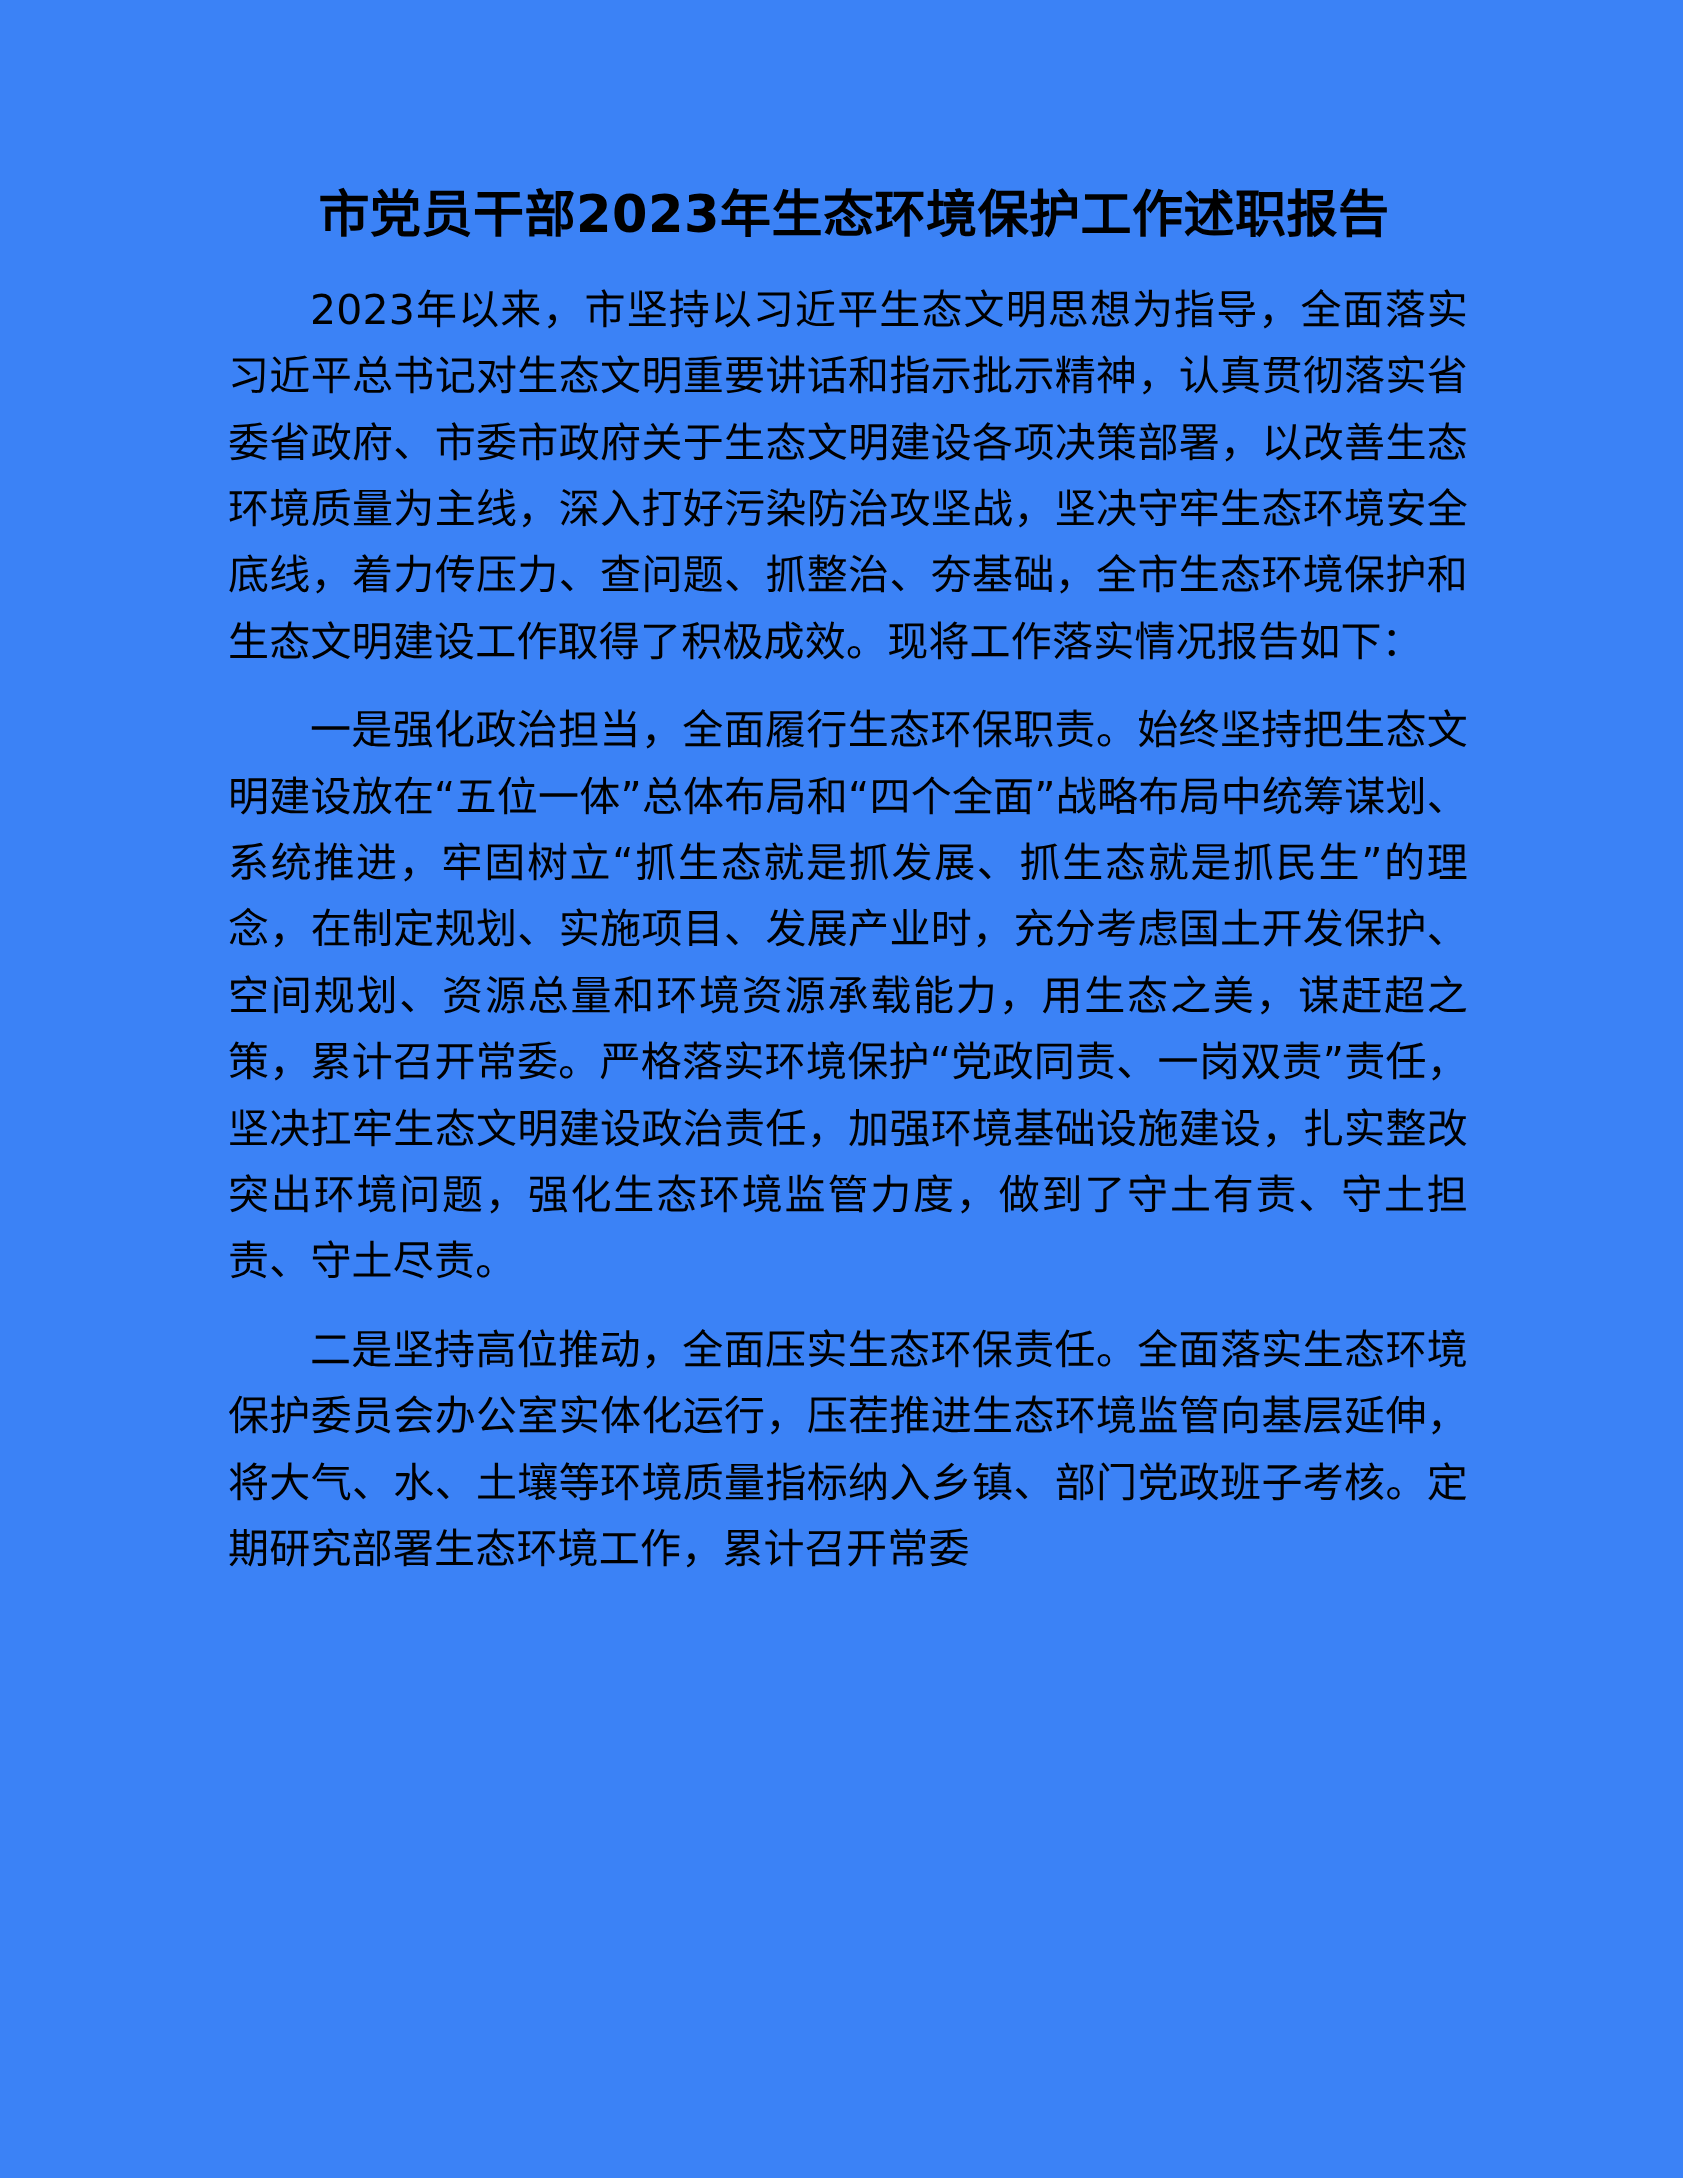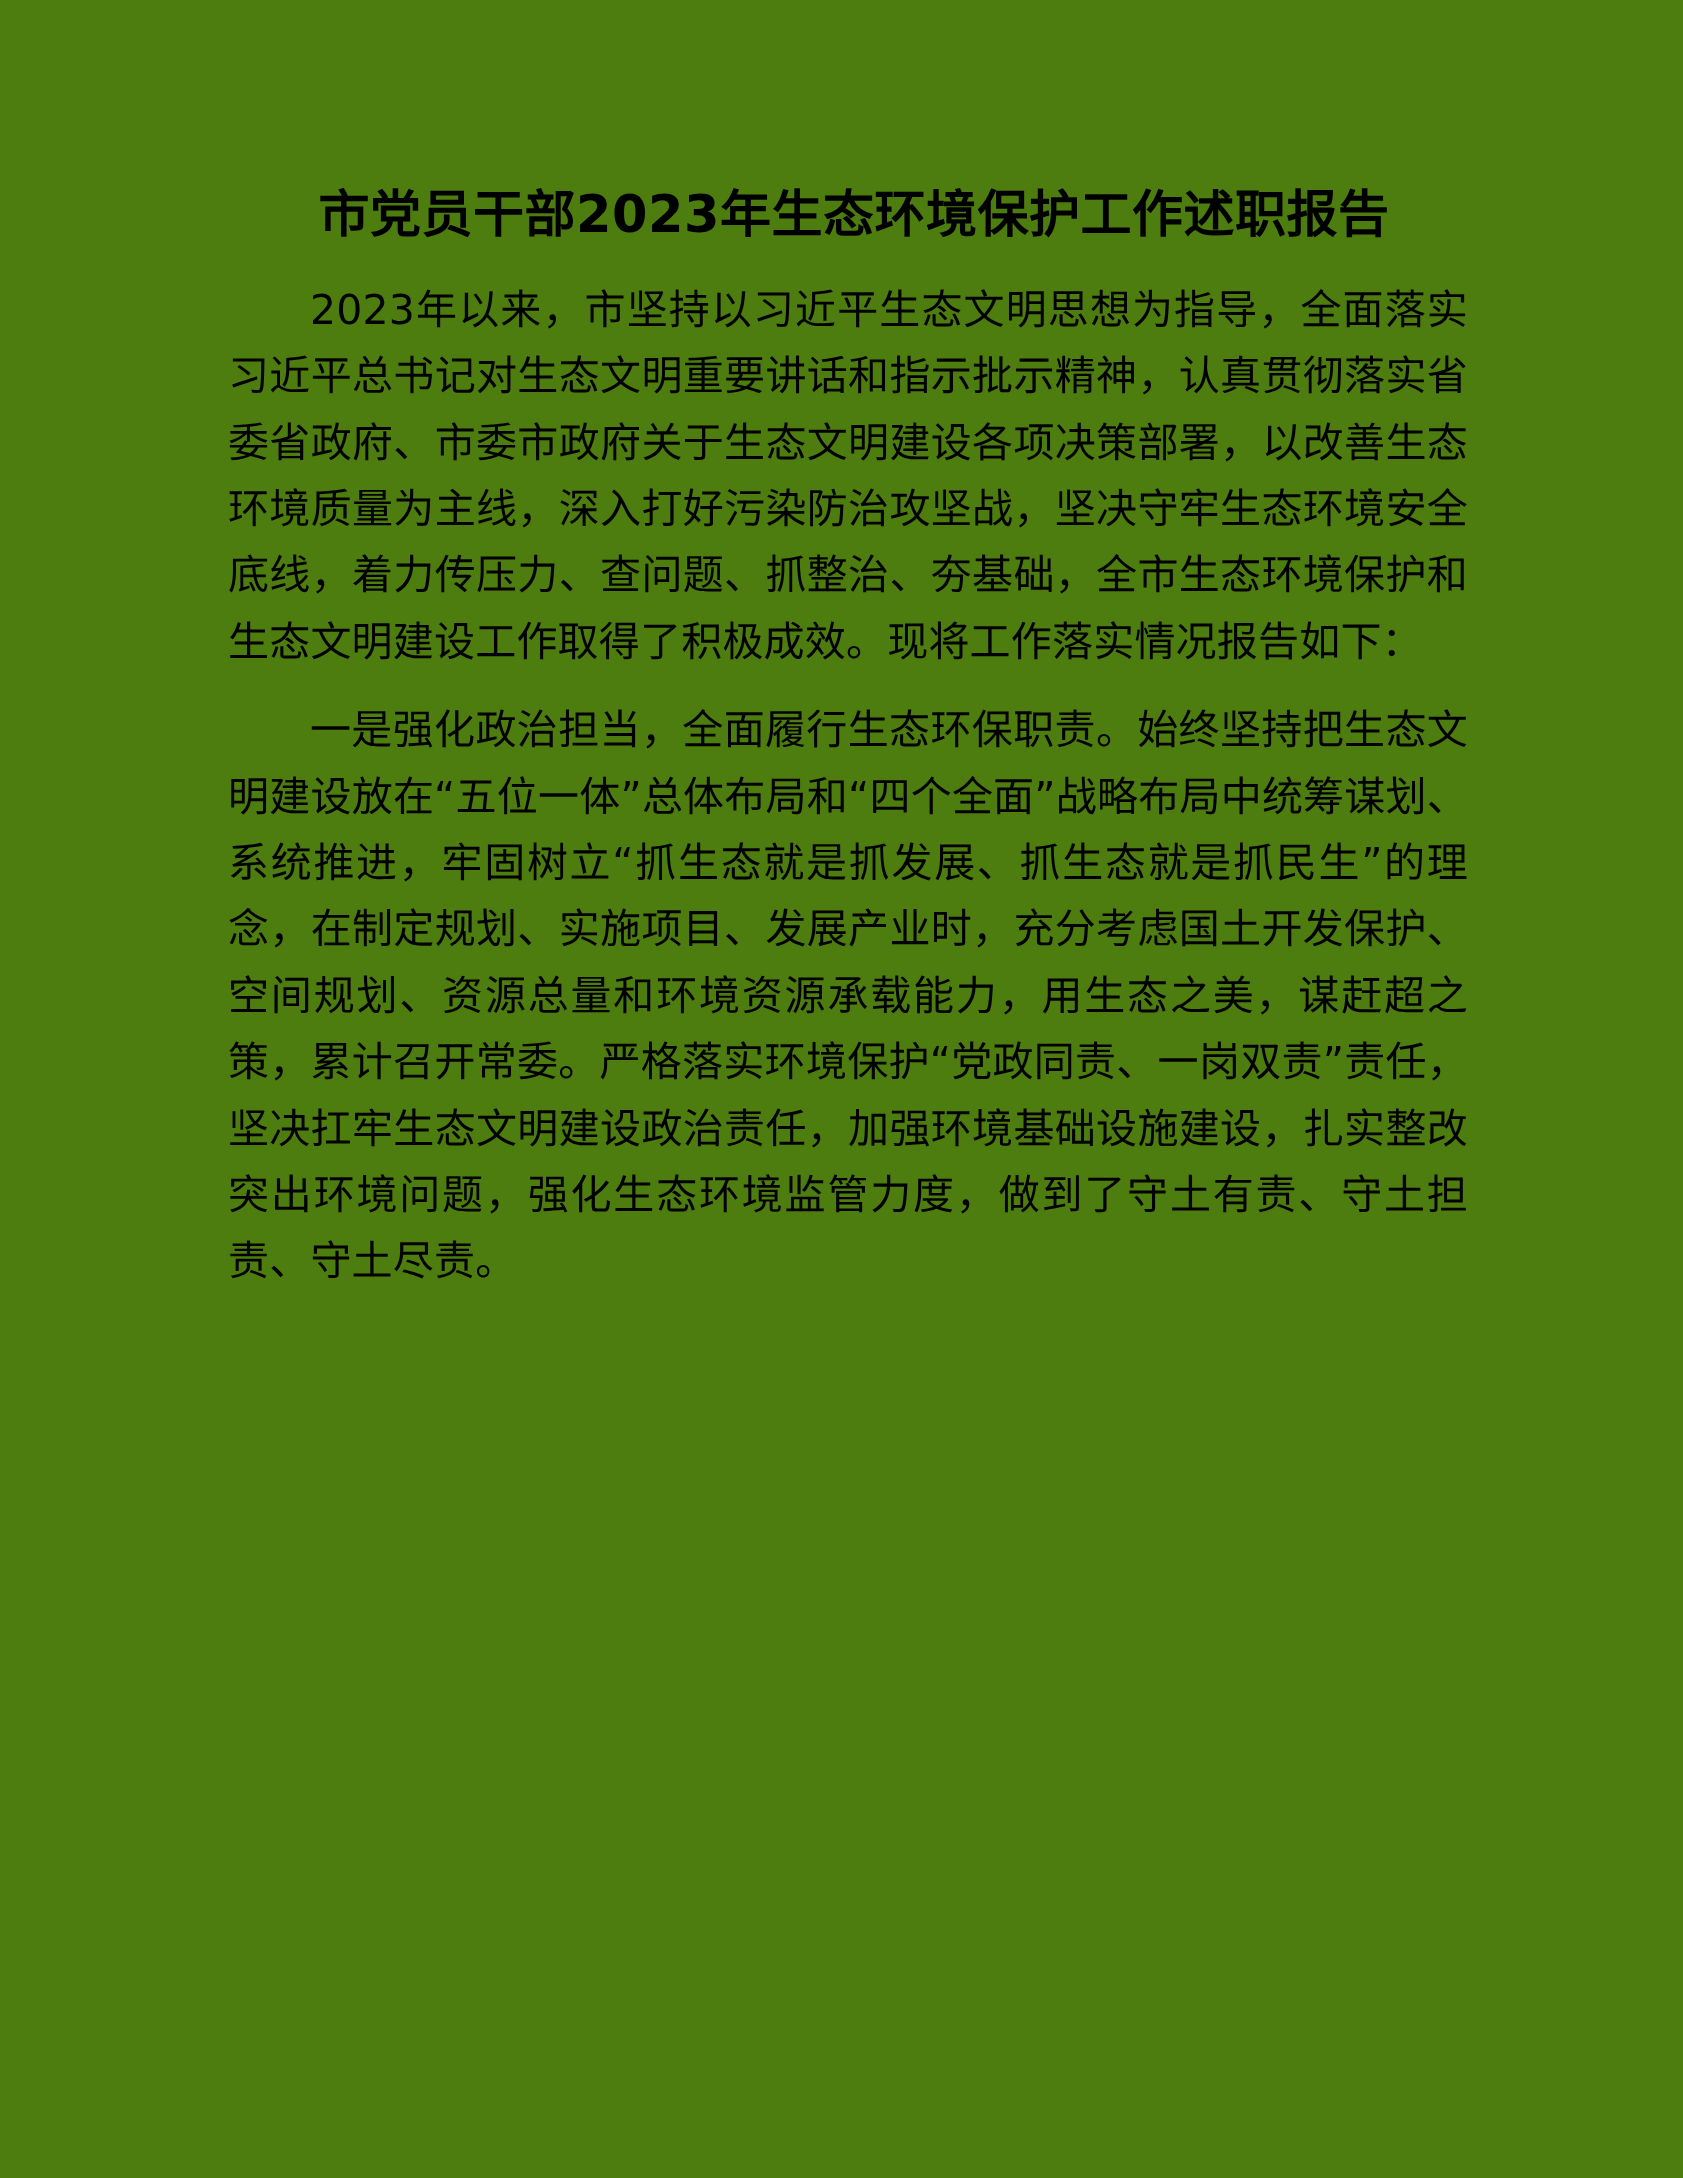--- a/index.html
+++ b/index.html
@@ -12,21 +12,21 @@
     height: 2178px;
     font-family: "Liberation Serif", "DejaVu Serif", serif;
     color: #000000;
     overflow: hidden;
   }
   .page {
     box-sizing: border-box;
     width: 1683px;
     min-height: 2178px;
     padding: 183px 203px 119px 228px;
-    background: #4d7c0f;
+    background: #3b82f6;
   }
   .doc-title {
     font-family: "DejaVu Sans", "Liberation Sans", sans-serif;
     font-weight: 700;
     font-size: 51px;
     line-height: 1.25;
     text-align: center;
     letter-spacing: 0.5px;
     margin: 0 0 30px 0;
     white-space: nowrap;
@@ -45,15 +45,16 @@
   }
 </style>
 </head>
 <body>
 
 <div class="page">
   <h1 class="doc-title">市党员干部2023年生态环境保护工作述职报告</h1>
   <div class="doc-body">
     <p>2023年以来，市坚持以习近平生态文明思想为指导，全面落实习近平总书记对生态文明重要讲话和指示批示精神，认真贯彻落实省委省政府、市委市政府关于生态文明建设各项决策部署，以改善生态环境质量为主线，深入打好污染防治攻坚战，坚决守牢生态环境安全底线，着力传压力、查问题、抓整治、夯基础，全市生态环境保护和生态文明建设工作取得了积极成效。现将工作落实情况报告如下：</p>
     <p>一是强化政治担当，全面履行生态环保职责。始终坚持把生态文明建设放在“五位一体”总体布局和“四个全面”战略布局中统筹谋划、系统推进，牢固树立“抓生态就是抓发展、抓生态就是抓民生”的理念，在制定规划、实施项目、发展产业时，充分考虑国土开发保护、空间规划、资源总量和环境资源承载能力，用生态之美，谋赶超之策，累计召开常委。严格落实环境保护“党政同责、一岗双责”责任，坚决扛牢生态文明建设政治责任，加强环境基础设施建设，扎实整改突出环境问题，强化生态环境监管力度，做到了守土有责、守土担责、守土尽责。</p>
+    <p>二是坚持高位推动，全面压实生态环保责任。全面落实生态环境保护委员会办公室实体化运行，压茬推进生态环境监管向基层延伸，将大气、水、土壤等环境质量指标纳入乡镇、部门党政班子考核。定期研究部署生态环境工作，累计召开常委</p>
   </div>
 </div>
 
 
 </body></html>

